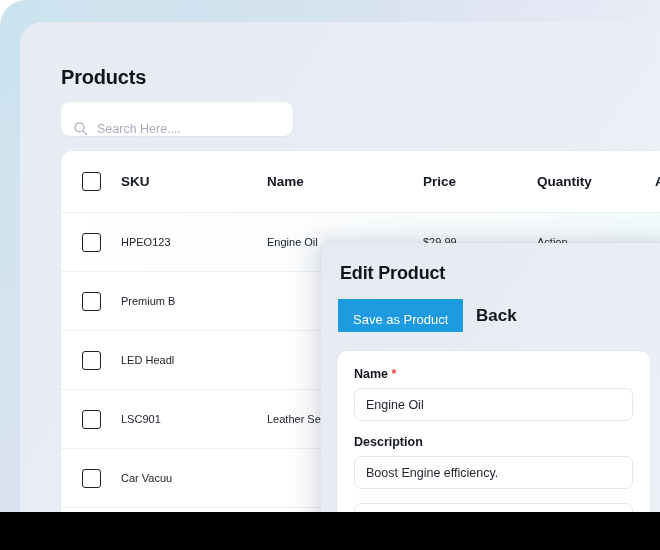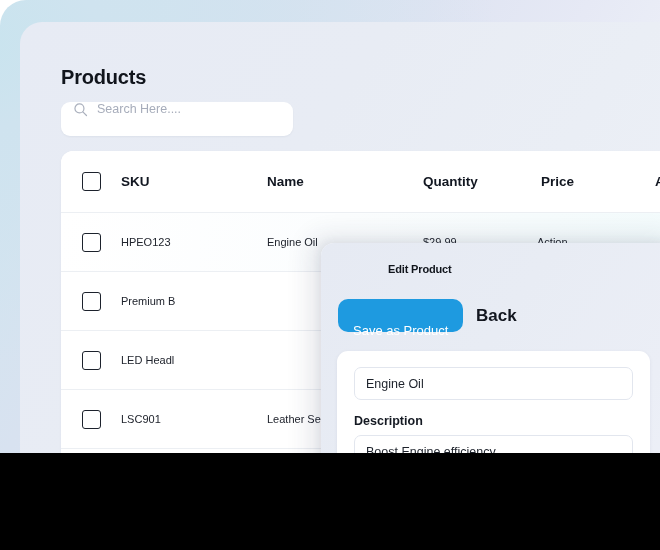--- a/index.html
+++ b/index.html
@@ -9,21 +9,21 @@
     height: 550px;
     overflow: hidden;
     background: #000;
     font-family: "Liberation Sans", sans-serif;
   }
 
   
   #viewport {
     position: relative;
     width: 660px;
-    height: 453px;
+    height: 512px;
     overflow: hidden;
     background: #ffffff;
   }
   #backdrop {
     position: absolute;
     left: 0; top: 0;
     width: 660px; height: 550px;
     border-top-left-radius: 26px;
     background:
       radial-gradient(900px 520px at -60px 40px, #c7e4ee 0%, #cfe3ef 18%, rgba(214,226,240,0) 62%),
@@ -56,21 +56,21 @@
   #search-wrap {
     position: absolute;
     left: 41px;
     top: 80px;
     width: 232px;
     height: 34px;
     background: #ffffff;
     border-radius: 9px;
     box-shadow: 0 1px 2px rgba(22,34,60,0.05);
     display: flex;
-    align-items: flex-start;
+    align-items: flex-end;
     padding: 0 0 0 12px;
     box-sizing: border-box;
   }
   #search-icon { width: 15px; height: 15px; flex: 0 0 auto; display:block; }
   #search-input {
     border: 0;
     outline: 0;
     background: transparent;
     font-family: "Liberation Sans", sans-serif;
     font-size: 12.5px;
@@ -147,35 +147,34 @@
     height: 330px;
     border-top-left-radius: 13px;
     background: linear-gradient(125deg,#e6eaf3 0%, #e8ecf4 40%, #ebeef6 72%, #eef1f8 100%);
     box-shadow: -10px -6px 26px rgba(30,44,78,0.12), -2px -2px 8px rgba(30,44,78,0.06);
     overflow: hidden;
   }
   #modal-title {
     position: absolute;
     left: 19px;
     top: 20px;
-    font-size: 11px;
+    font-size: 18px;
     font-weight: bold;
     color: #11151c;
     letter-spacing: -0.15px;
-    margin-left: 48px;
   }
   #save-btn {
     position: absolute;
     left: 17px;
     top: 299px;
     top: 56px;
     height: 33px;
-    padding: 15px 15px;
+    padding: 4px 15px;
     border: 0;
-    border-radius: 10px;
+    border-radius: 1px;
     background: #1e9ae0;
     color: #ffffff;
     font-family: "Liberation Sans", sans-serif;
     font-size: 13px;
     cursor: pointer;
     line-height: 33px;
     display: inline-block;
     box-sizing: border-box;
   }
   #back-btn {
@@ -251,22 +250,22 @@
     </div>
 
     <div id="table-card">
 
       <div class="trow header">
         <div class="cb-cell">
           <span class="cb"></span>
         </div>
         <div class="cell c-sku">SKU</div>
         <div class="cell c-name">Name</div>
+        <div class="cell c-price">Price</div>
         <div class="cell c-qty">Quantity</div>
-        <div class="cell c-price">Price</div>
         <div class="cell c-act">Action</div>
       </div>
 
       <div class="trow r0">
         <div class="cb-cell">
           <span class="cb"></span>
         </div>
         <div class="cell c-sku">HPEO123</div>
         <div class="cell c-name">Engine Oil</div>
         <div class="cell c-price">$29.99</div>
@@ -329,20 +328,23 @@
 
   <div id="modal">
 
     <div id="modal-title">Edit Product</div>
 
     <button id="save-btn">Save as Product</button>
     <button id="back-btn">Back</button>
 
     <div id="form-card">
 
+      <div class="f-label">
+        <span>Name</span><span class="req"> *</span>
+      </div>
       <input class="f-input" type="text" value="Engine Oil" style="">
 
       <div class="f-label">Description</div>
       <input class="f-input" type="text" value="Boost Engine efficiency." style="">
 
       <input class="f-input" type="text" value="" style="">
 
     </div>
   </div>
 

